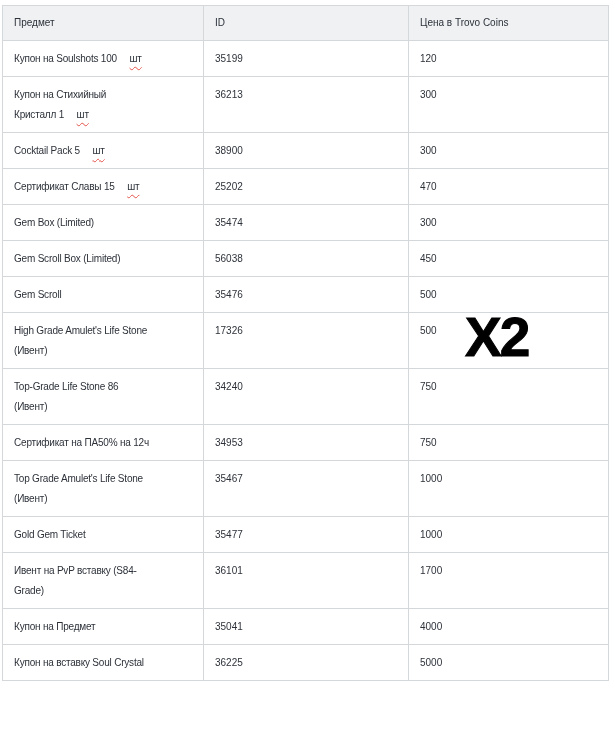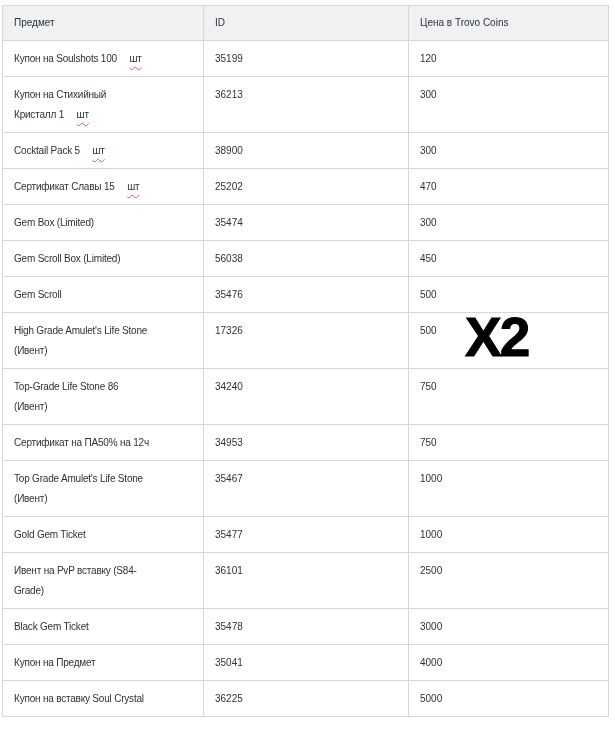--- a/index.html
+++ b/index.html
@@ -156,26 +156,21 @@
         </tr>
         <tr>
           <td class="item-cell"><span>Gold Gem Ticket</span></td>
           <td>35477</td>
           <td>1000</td>
         </tr>
         <tr>
           <td class="item-cell"><span>Ивент на PvP вставку (S84-
 Grade)</span></td>
           <td>36101</td>
-          <td>2500</td>
-        </tr>
-        <tr>
-          <td class="item-cell"><span>Black Gem Ticket</span></td>
-          <td>35478</td>
-          <td>3000</td>
+          <td>1700</td>
         </tr>
         <tr>
           <td class="item-cell"><span>Купон на Предмет</span></td>
           <td>35041</td>
           <td>4000</td>
         </tr>
         <tr>
           <td class="item-cell"><span>Купон на вставку Soul Crystal</span></td>
           <td>36225</td>
           <td>5000</td>

